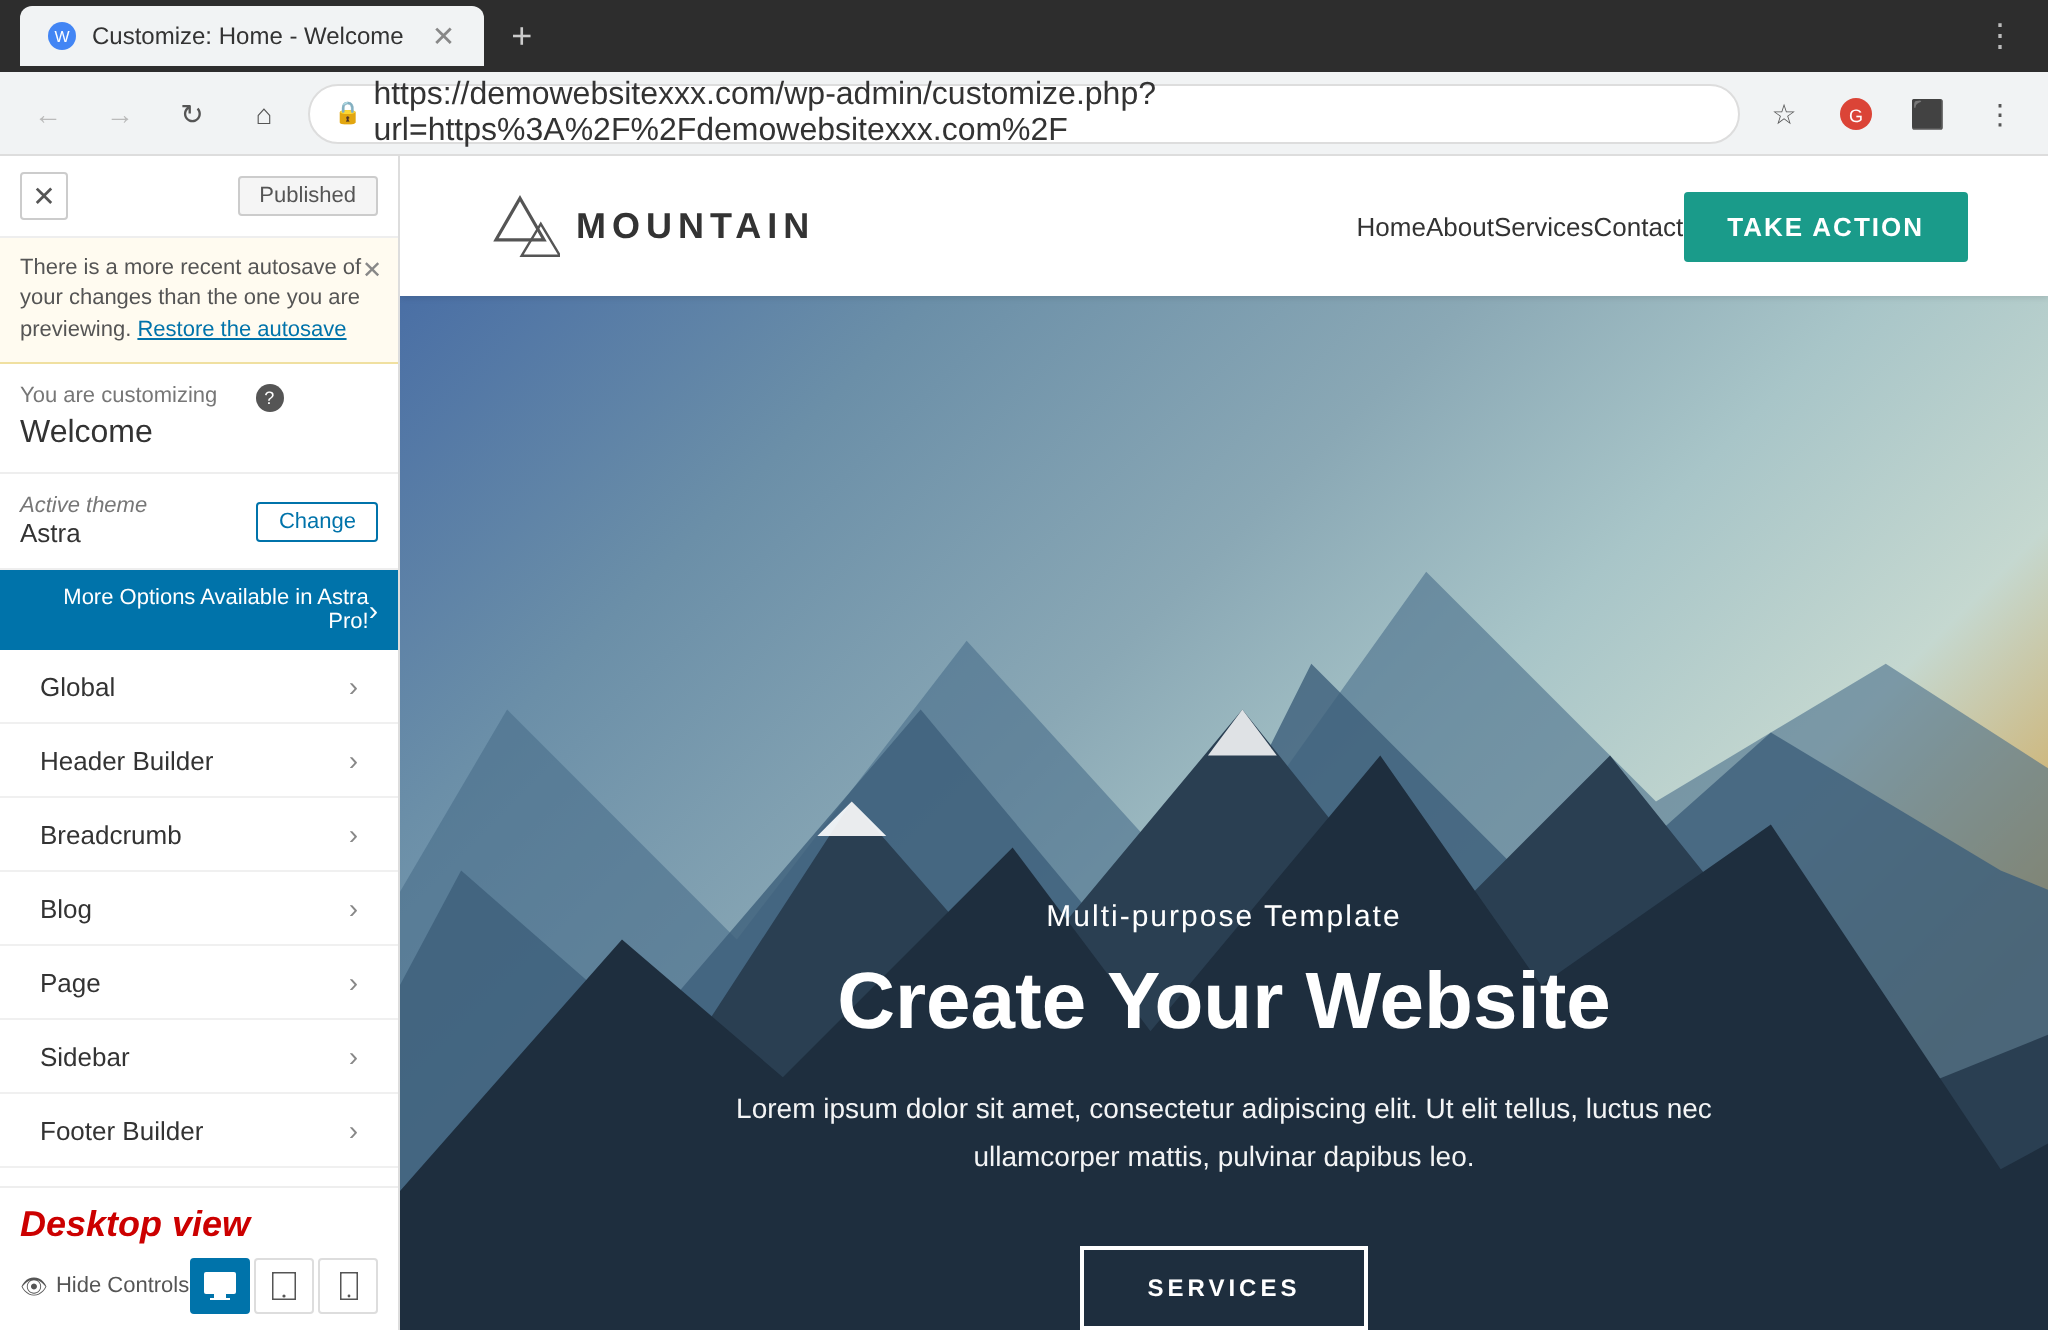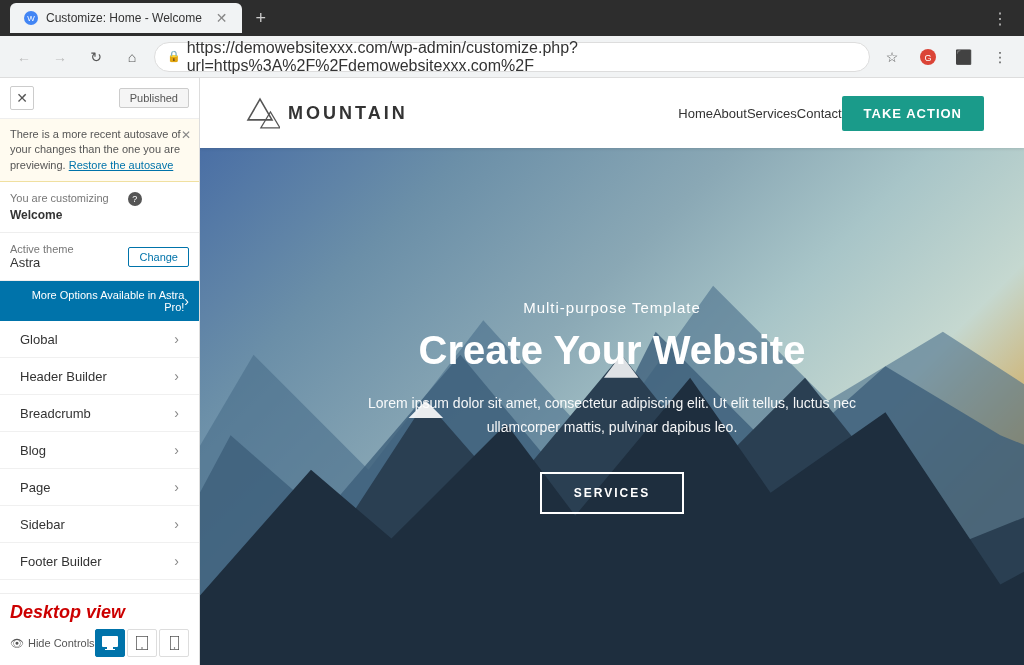--- a/index.html
+++ b/index.html
@@ -32,25 +32,25 @@
     .customizer-header { padding: 8px 10px; border-bottom: 1px solid #eee; display: flex; align-items: center; justify-content: space-between; }
     .close-btn { width: 24px; height: 24px; border: 1px solid #ccc; background: white; display: flex; align-items: center; justify-content: center; cursor: pointer; font-size: 14px; color: #555; border-radius: 2px; }
     .published-btn { background: #f5f5f5; border: 1px solid #ccc; border-radius: 2px; padding: 3px 10px; font-size: 11px; color: #555; cursor: pointer; }
 
     .autosave-notice { background: #fffbf0; border-bottom: 1px solid #f0e0a0; padding: 8px 10px; font-size: 11px; color: #555; line-height: 1.4; position: relative; }
     .autosave-notice .dismiss { position: absolute; top: 8px; right: 8px; cursor: pointer; color: #888; font-size: 12px; }
     .autosave-notice a { color: #0073aa; text-decoration: underline; cursor: pointer; }
 
     .customizing-section { padding: 10px; border-bottom: 1px solid #eee; }
     .customizing-label { font-size: 11px; color: #777; display: flex; align-items: flex-start; gap: 19px; }
-    .customizing-title { font-size: 12px; color: #333; font-weight: 700; margin-top: 2px; }
+    .customizing-title { font-size: 16px; color: #333; font-weight: 400; margin-top: 2px; }
     .info-icon { width: 14px; height: 14px; border-radius: 50%; background: #555; color: white; font-size: 9px; display: flex; align-items: center; justify-content: center; cursor: pointer; }
 
     .theme-section { padding: 10px; border-bottom: 1px solid #eee; display: flex; align-items: center; justify-content: space-between; }
-    .theme-label { font-size: 11px; color: #777; }
+    .theme-label { font-size: 11px; color: #777; font-style: italic; }
     .theme-name { font-size: 13px; color: #333; }
     .change-btn { border: 1px solid #0073aa; color: #0073aa; background: white; border-radius: 2px; padding: 3px 10px; font-size: 11px; cursor: pointer; }
 
     .astra-pro-bar { background: #0073aa; color: white; padding: 8px 10px; font-size: 11px; display: flex; align-items: center; justify-content: space-between; cursor: pointer; font-weight: 500; text-align: right; }
     .astra-pro-arrow { font-size: 14px; }
 
     .customizer-menu { flex: 1; overflow-y: auto; }
     .menu-item { padding: 10px 20px; border-bottom: 1px solid #f0f0f0; display: flex; align-items: center; justify-content: space-between; cursor: pointer; font-size: 13px; color: #333; }
     .menu-arrow { color: #888; font-size: 14px; }
 
@@ -68,21 +68,21 @@
     
     .website-preview { width: 100%; height: 100%; display: flex; flex-direction: column; background: white; }
     .site-header { background: rgba(255,255,255,0.95); padding: 0 40px; height: 70px; display: flex; align-items: center; justify-content: space-between; position: relative; z-index: 10; box-shadow: 0 1px 3px rgba(0,0,0,0.1); }
     .site-logo { display: flex; align-items: center; gap: 8px; }
     .logo-icon { width: 40px; height: 35px; }
     .logo-text { font-size: 18px; font-weight: 700; letter-spacing: 3px; color: #333; }
     .site-nav { display: flex; align-items: center; }
     .nav-link { font-size: 13px; color: #333; text-decoration: none; cursor: pointer; font-weight: 500; }
     .nav-cta { background: #1a9b8a; color: white; padding: 10px 22px; border-radius: 2px; font-size: 13px; font-weight: 600; text-transform: uppercase; letter-spacing: 1px; cursor: pointer; }
 
-    .hero-section { flex: 1; position: relative; display: flex; align-items: center; justify-content: center; overflow: hidden; }
+    .hero-section { flex: 1; position: relative; display: flex; align-items: flex-end; justify-content: center; overflow: hidden; }
     .hero-bg { position: absolute; inset: 0; background: linear-gradient(135deg, #4a6fa5 0%, #6b8fa8 20%, #8aa8b5 40%, #a8c5c8 55%, #c5d8d0 70%, #d4a44c 85%, #c8956a 100%); }
     .mountain-svg { position: absolute; bottom: 0; left: 0; right: 0; width: 100%; }
     .hero-content { position: relative; z-index: 5; text-align: center; color: white; max-width: 700px; padding: 0 20px; }
     .hero-subtitle { font-size: 15px; font-weight: 400; margin-bottom: 12px; letter-spacing: 1px; }
     .hero-title { font-size: 40px; font-weight: 700; line-height: 1.1; margin-bottom: 20px; }
     .hero-description { font-size: 14px; line-height: 1.7; margin-bottom: 32px; opacity: 0.95; max-width: 500px; margin-left: auto; margin-right: auto; }
     .hero-buttons { display: flex; gap: 16px; justify-content: center; }
     .btn-outline { border: 2px solid white; color: white; background: transparent; padding: 12px 32px; font-size: 12px; font-weight: 600; letter-spacing: 2px; text-transform: uppercase; cursor: pointer; }
   </style>
 </head>

